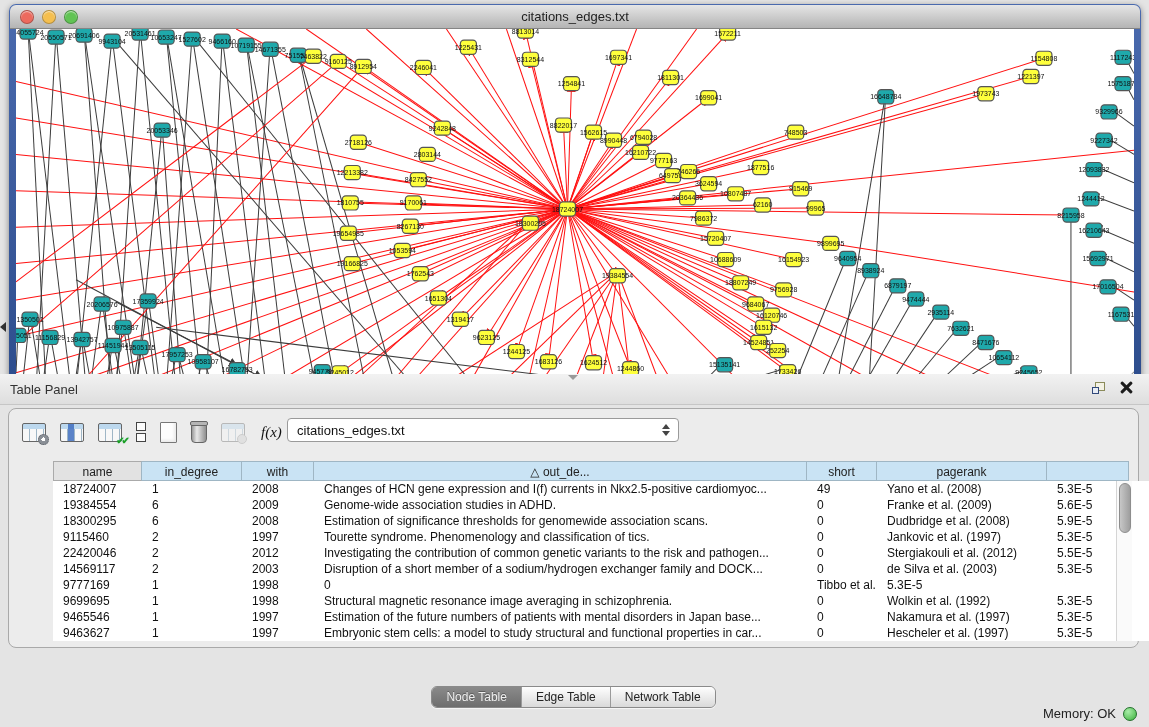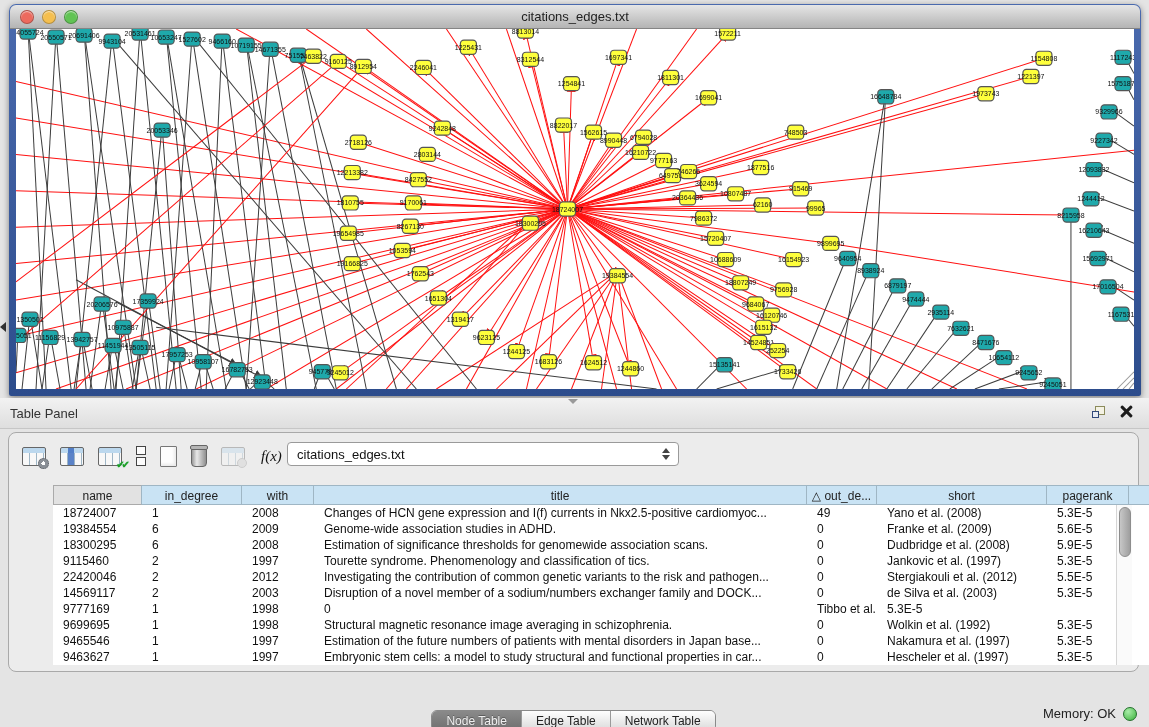--- a/index.html
+++ b/index.html
@@ -16,21 +16,21 @@
       box-shadow:inset 0 1px 1px rgba(255,255,255,.6);}
   .tl:first-child{margin-left:10px;}
   .win-title{position:absolute;left:0;right:0;text-align:center;font-size:13px;color:#222;}
   .net-canvas{position:absolute;left:7px;top:25px;right:7px;bottom:7px;background:#fff;overflow:hidden;}
   .net-canvas svg{width:100%;height:100%;display:block;}
   
   .edge-arrow{position:absolute;left:0px;top:322px;width:0;height:0;
               border-top:5px solid transparent;border-bottom:5px solid transparent;
               border-right:6px solid #333;}
   
-  .tp-band{position:absolute;left:0;top:398px;width:1149px;height:295px;background:#e4e4e4;}
+  .tp-band{position:absolute;left:0;top:374px;width:1149px;height:295px;background:#e4e4e4;}
   .tp-head{position:absolute;left:0;top:0;width:100%;height:30px;
            background:linear-gradient(#f2f2f2,#dedede);border-bottom:1px solid #c6c6c6;}
   .tp-title{position:absolute;left:10px;top:8px;font-size:13px;color:#333;}
   .tp-grip{position:absolute;left:568px;top:1px;width:0;height:0;border-left:5px solid transparent;
            border-right:5px solid transparent;border-top:5px solid #9a9a9a;}
   .tp-float{position:absolute;right:44px;top:8px;width:13px;height:12px;cursor:pointer;}
   .tp-float .sq1{position:absolute;right:0;top:0;width:8px;height:7px;border:1px solid #8b8b5a;background:#f4f2e4;}
   .tp-float .sq2{position:absolute;left:0;bottom:0;width:5px;height:5px;border:1px solid #31497a;background:#e8ecf4;}
   .tp-close{position:absolute;right:16px;top:6px;width:14px;height:14px;cursor:pointer;}
   .tp-close::before,.tp-close::after{content:"";position:absolute;left:6px;top:0;width:3px;height:15px;background:#1c1c1c;border-radius:1px;}
@@ -583,21 +583,20 @@
           <i class="dn"></i>
         </span>
     </div>
 
     <div class="tbl-frame"></div>
     <div class="grid" id="tbl">
         <div class="hdr-row">
           <div class="hdr-cell">name</div>
           <div class="hdr-cell">in_degree</div>
           <div class="hdr-cell">with</div>
-          <div class="hdr-cell">title</div>
           <div class="hdr-cell">△ out_de...</div>
           <div class="hdr-cell">short</div>
           <div class="hdr-cell">pagerank</div>
           <div class="hdr-cell"></div>
         </div>
         <div class="data-row">
           <div class="cell">18724007</div>
           <div class="cell">1</div>
           <div class="cell">2008</div>
           <div class="cell">Changes of HCN gene expression and I(f) currents in Nkx2.5-positive cardiomyoc...</div>
@@ -643,21 +642,21 @@
           <div class="cell">Investigating the contribution of common genetic variants to the risk and pathogen...</div>
           <div class="cell">0</div>
           <div class="cell">Stergiakouli et al. (2012)</div>
           <div class="cell">5.5E-5</div>
           <div class="cell"></div>
         </div>
         <div class="data-row">
           <div class="cell">14569117</div>
           <div class="cell">2</div>
           <div class="cell">2003</div>
-          <div class="cell">Disruption of a novel member of a sodium/numbers exchanger family and DOCK...</div>
+          <div class="cell">Disruption of a short member of a sodium/hydrogen exchanger family and DOCK...</div>
           <div class="cell">0</div>
           <div class="cell">de Silva et al. (2003)</div>
           <div class="cell">5.3E-5</div>
           <div class="cell"></div>
         </div>
         <div class="data-row">
           <div class="cell">9777169</div>
           <div class="cell">1</div>
           <div class="cell">1998</div>
           <div class="cell">0</div>

